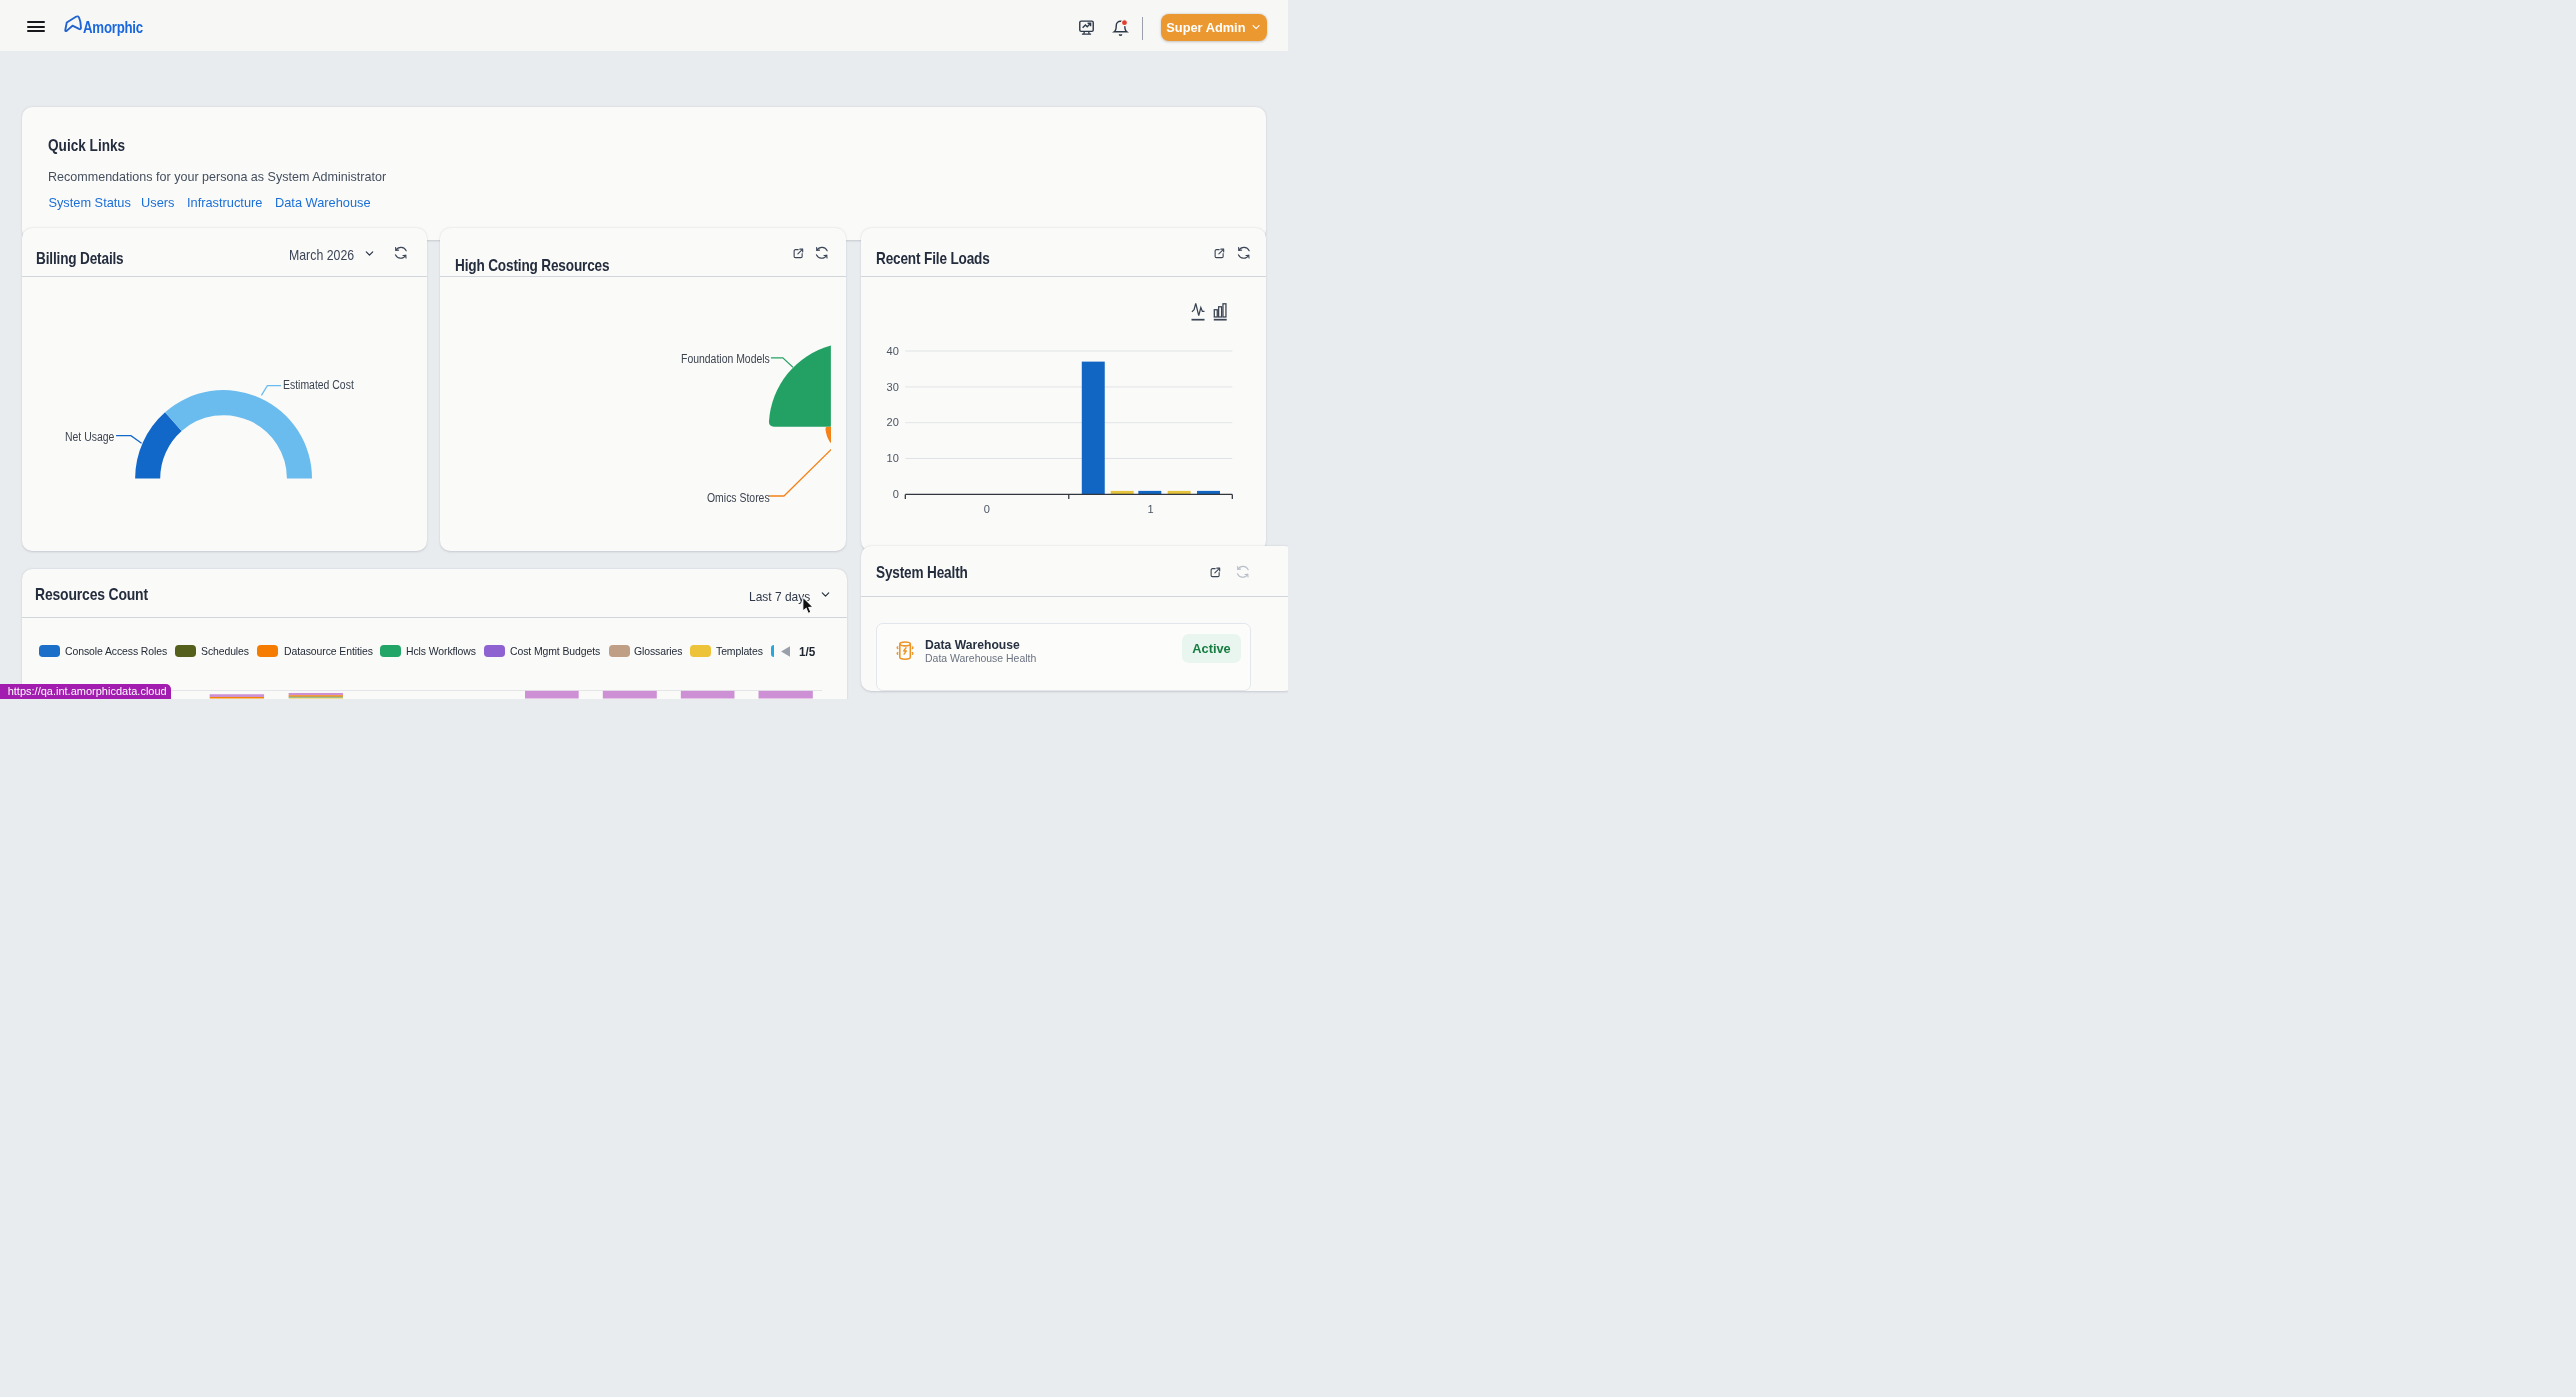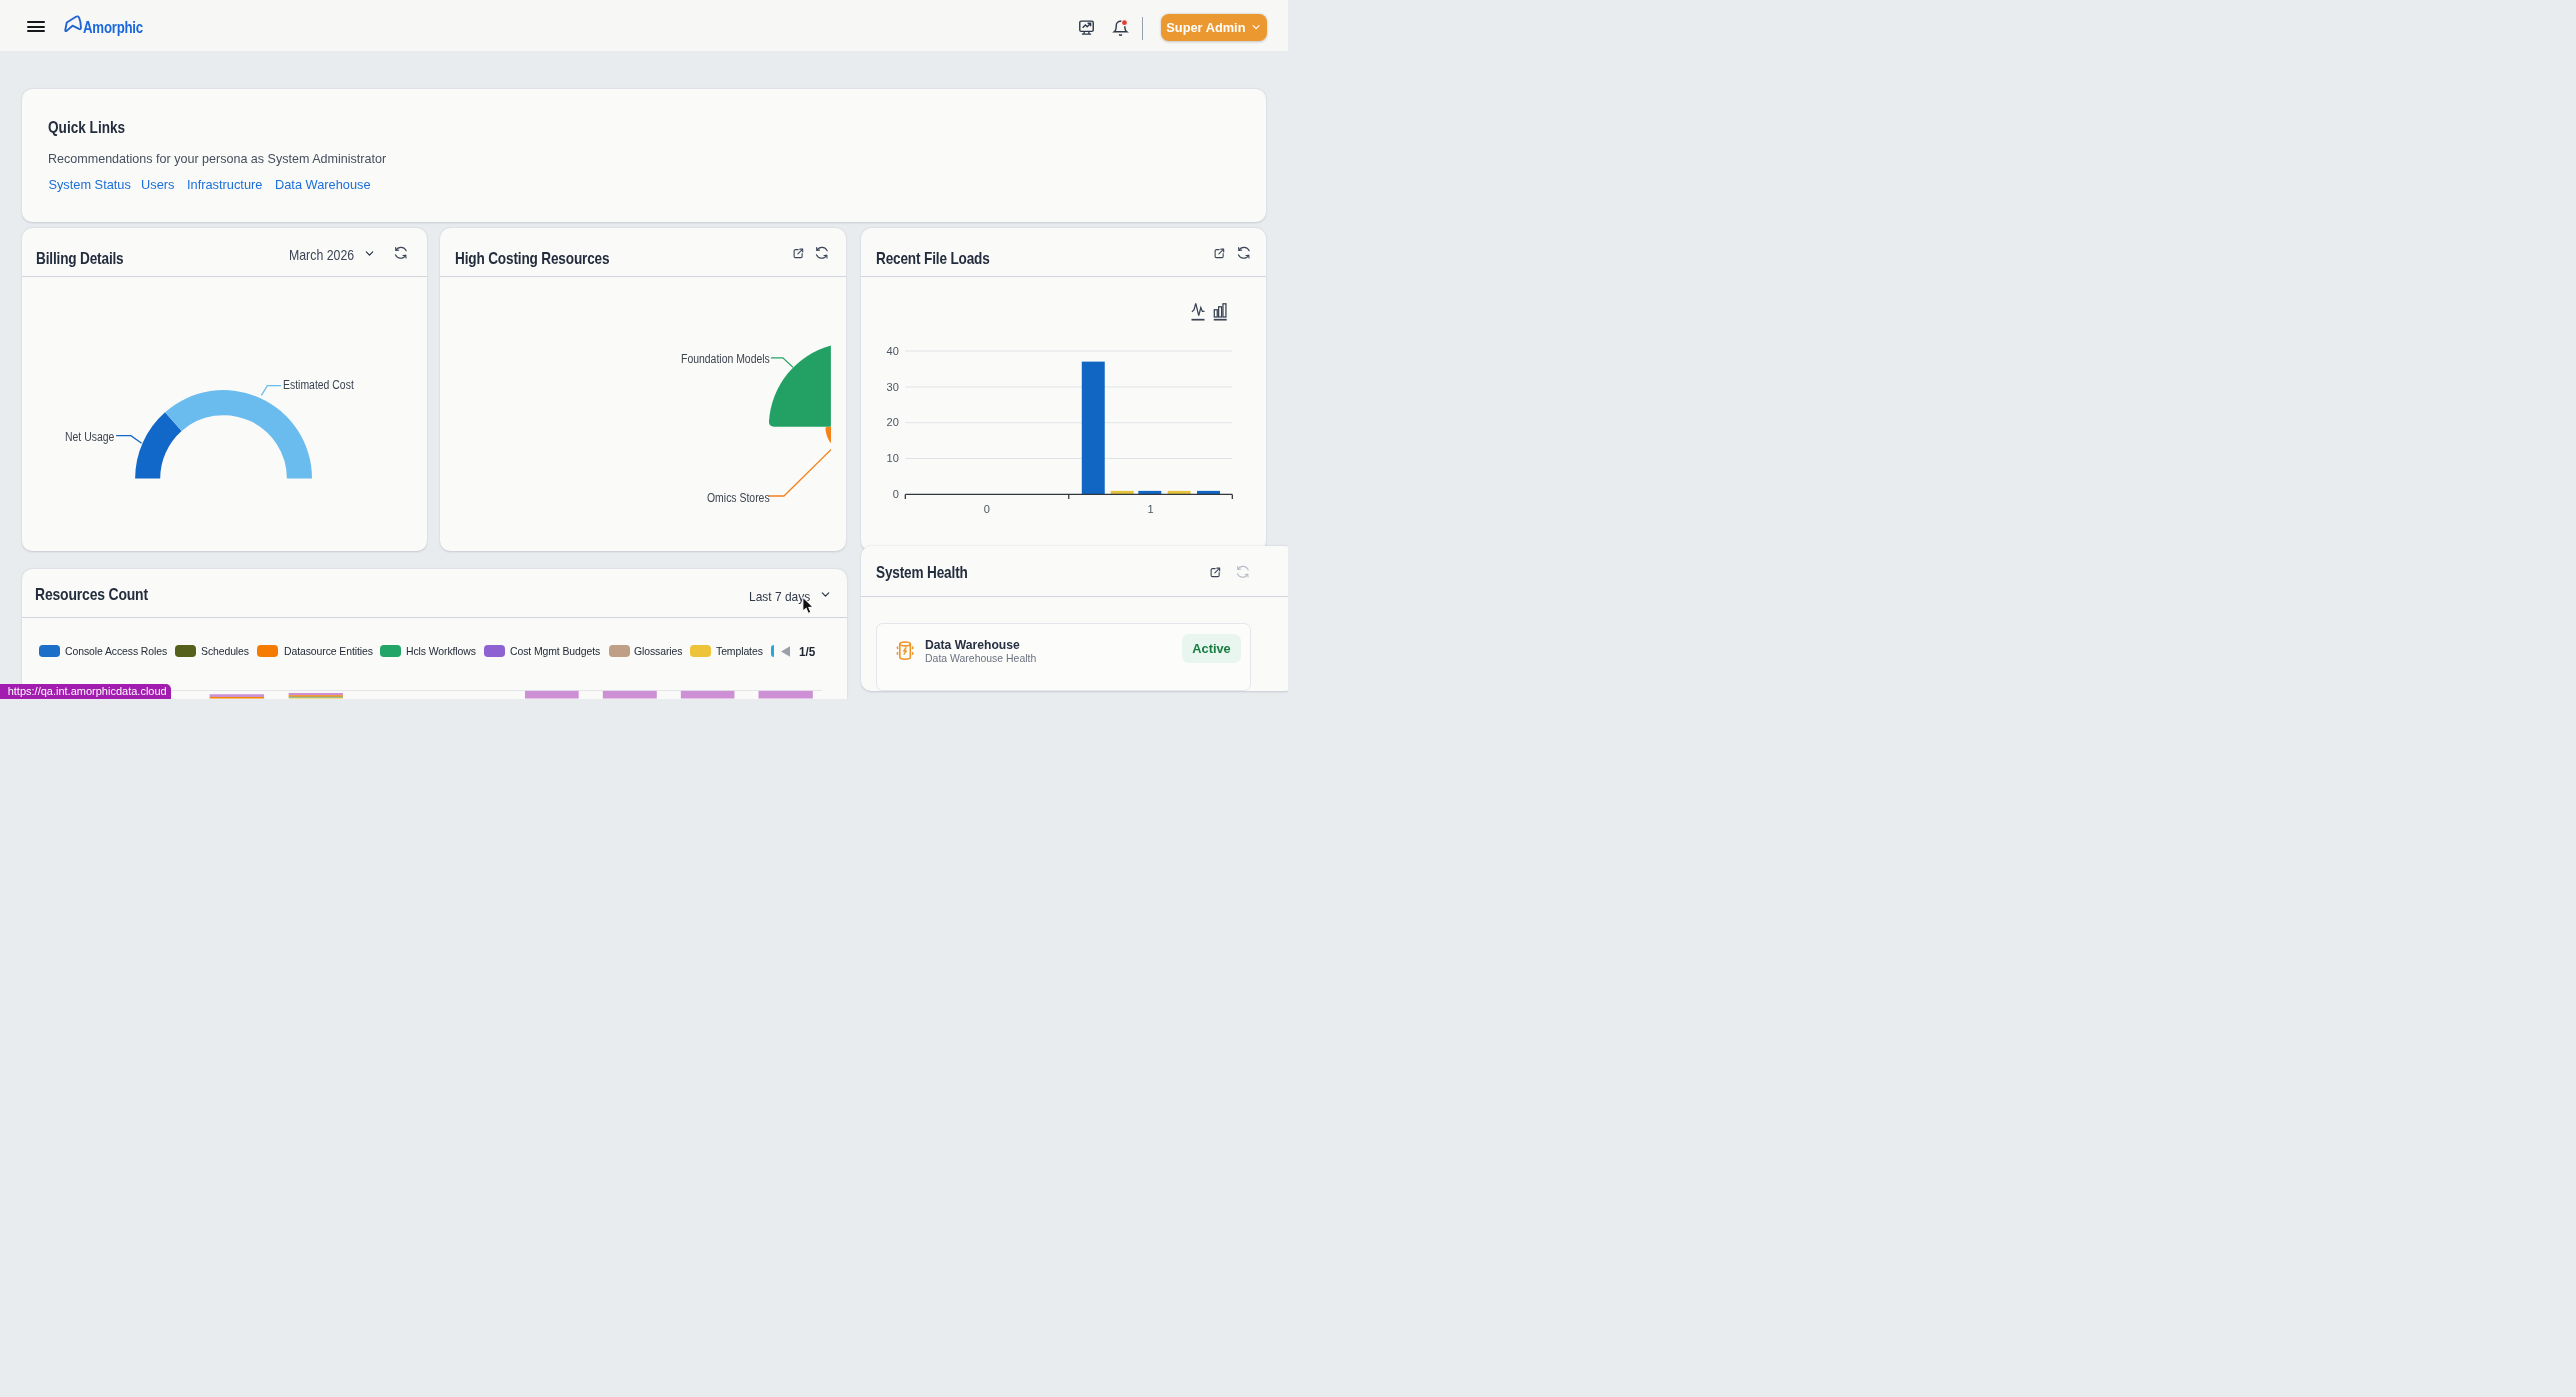--- a/index.html
+++ b/index.html
@@ -55,21 +55,21 @@
     </svg>
     <div class="sep"></div>
     <div class="sa-btn">
       <span>Super Admin</span>
       <svg width="10.2" height="10.2" viewBox="0 0 24 24" fill="none" stroke="#fff" stroke-width="2.8" stroke-linecap="round" stroke-linejoin="round" style="margin-left:6px;">
         <polyline points="5 8.5 12 15.5 19 8.5"></polyline>
       </svg>
     </div>
   </div>
 
-  <div class="card" style="left:22px; top:89px; width:1244px; height:133px;">
+  <div class="card" style="left:22px; top:107px; width:1244px; height:133px;">
     <div id="ql-title">Quick Links</div>
     <div id="ql-sub">Recommendations for your persona as System Administrator</div>
     <span class="qlink" style="left:26.4px;">System Status</span>
     <span class="qlink" style="left:119px;">Users</span>
     <span class="qlink" style="left:165px;">Infrastructure</span>
     <span class="qlink" style="left:253px;">Data Warehouse</span>
   </div>
 
   <div class="card" style="left:22px; top:228px; width:405px; height:323px;">
     <div class="chead" style="padding-left:13.6px;">
@@ -89,21 +89,21 @@
       <path d="M 132.4 237.0 A 104.0 104.0 0 0 1 167.6 159.0 L 187.1 181.1 A 74.5 74.5 0 0 0 161.9 237.0 Z" fill="#1168c8"></path>
       <path d="M 167.6 159.0 A 104.0 104.0 0 0 1 340.4 237.0 L 310.9 237.0 A 74.5 74.5 0 0 0 187.1 181.1 Z" fill="#6bbcee"></path>
       <polyline points="110,186.5 127.5,186.5 140,195.5" fill="none" stroke="#1168c8" stroke-width="1.5"></polyline>
       <polyline points="304,127.8 287.9,127.8 280.9,139.1" fill="none" stroke="#6bbcee" stroke-width="1.5"></polyline>
     </svg>
     <div class="lbl" style="left:43px; top:202px;">Net Usage</div>
     <div class="lbl" style="left:261px; top:150px;">Estimated Cost</div>
   </div>
 
   <div class="card" style="left:440px; top:228px; width:406px; height:323px;">
-    <div class="chead" style="padding-left:15.3px;">
+    <div class="chead" style="padding-left:15.3px;align-items:flex-end;">
       <div class="ctitle">High Costing Resources</div>
       <svg class="hic" style="position:absolute; left:352px; top:19px;" width="12.8" height="12.8" viewBox="0 0 24 24" fill="none" stroke="currentColor" stroke-width="2.1" stroke-linecap="round" stroke-linejoin="round">
         <path d="M19 12.5v5.2a2.3 2.3 0 0 1-2.3 2.3H6.3A2.3 2.3 0 0 1 4 17.7V7.3A2.3 2.3 0 0 1 6.3 5h5.2"></path>
         <line x1="11" y1="13" x2="19.6" y2="4.4"></line>
         <polyline points="14.6 4 20 4 20 9.4"></polyline>
       </svg>
       <svg class="hic" style="position:absolute; left:375px; top:18px;" width="13.6" height="13.6" viewBox="0 0 24 24" fill="none" stroke="currentColor" stroke-width="2" stroke-linecap="round">
         <path d="M21.5 8.5 A 10.2 10.2 0 0 0 3.4 7.5"></path>
         <polyline points="2.8 2.8 3.3 7.6 8.1 7.2" fill="none"></polyline>
         <path d="M2.5 15.5 A 10.2 10.2 0 0 0 20.6 16.5"></path>

